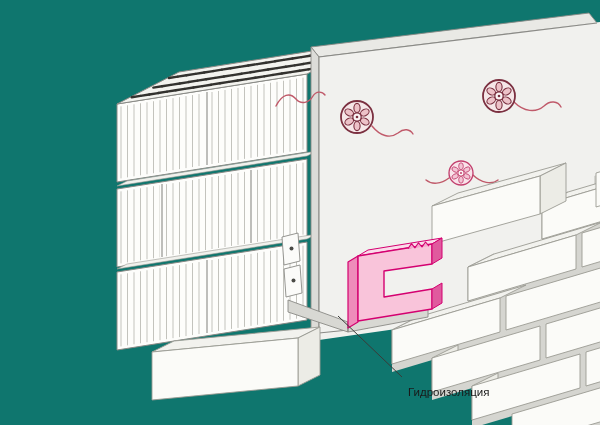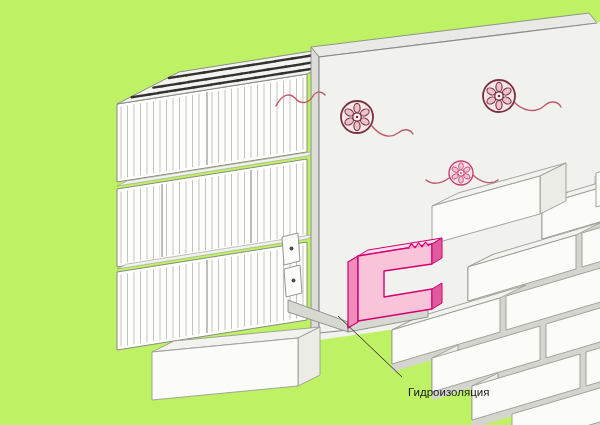--- a/index.html
+++ b/index.html
@@ -1,16 +1,16 @@
 <!DOCTYPE html>
 <html><head>
 <meta charset="utf-8">
 <style>
   html,body { margin:0; padding:0; background:#ffffff; }
-  .stage { width:600px; height:425px; position:relative; background:#bef264; overflow:hidden; }
+  .stage { width:600px; height:425px; position:relative; background:#0f766e; overflow:hidden; }
   svg { display:block; }
 
   
   .course   { fill:#fdfdfb; stroke:#8a8a86; stroke-width:1; }
   .sliver   { fill:#f1f1ed; stroke:#9a9a94; stroke-width:0.6; }
   g.ribs line  { stroke:#bcbcb5; stroke-width:0.9; }
   .seam-w   { stroke:#fdfdfb; stroke-width:4.5; }
   .seam-g   { stroke:#8a8a86; stroke-width:1.1; }
   .topface  { fill:#f3f3ef; stroke:#8a8a86; stroke-width:1; }
   g.combs line { stroke:#33322f; stroke-width:2.4; stroke-linecap:round; }

